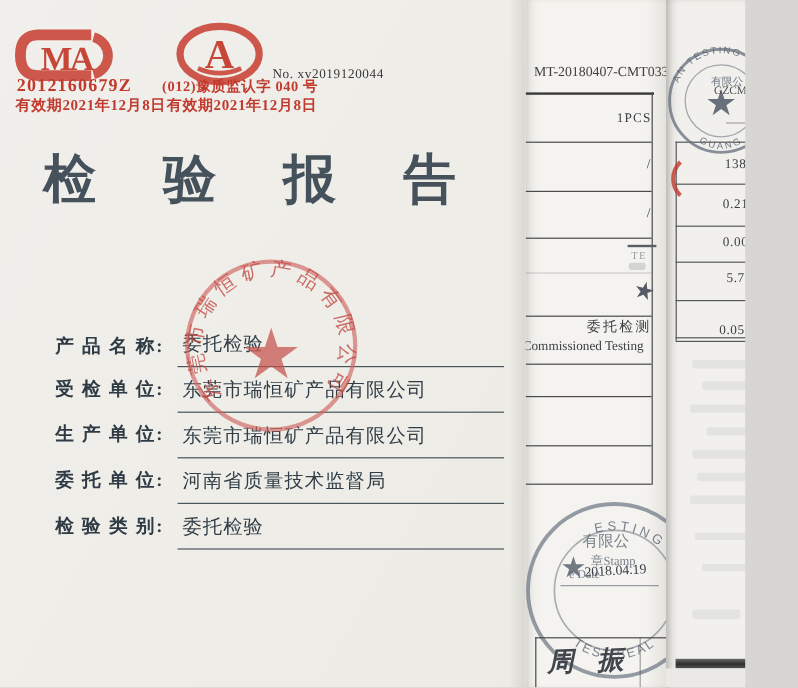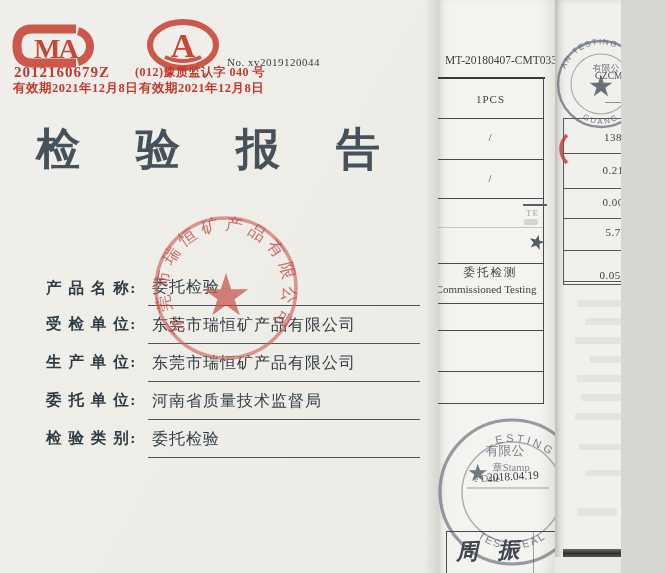--- a/index.html
+++ b/index.html
@@ -22,21 +22,21 @@
   .f-value{left:152px;font-size:16px;color:#323e47;letter-spacing:1px;white-space:nowrap;}
   .f-line{left:148px;width:272px;height:0;border-top:1.4px solid #4a545c;}
   #issuer{left:0;top:528px;width:412px;text-align:center;font-size:19px;font-weight:700;
           color:#51606b;letter-spacing:2px;}
   
   #page2{left:438px;top:0;width:117px;height:573px;overflow:hidden;
          background:linear-gradient(to right,#efeeea 0%,#f4f3ef 12%,#f4f3ef 86%,#e4e2dd 100%);
          box-shadow:inset 5px 0 7px -4px rgba(110,108,100,.35);}
   .hline{height:0;border-top:1.2px solid #4a4a4a;}
   .vline{width:0;border-left:1.2px solid #4a4a4a;}
-  .cellTxt{left:0;width:105px;text-align:center;color:#3a3f44;font-size:11px;letter-spacing:1px;}
+  .cellTxt{left:0;width:105px;text-align:right;color:#3a3f44;font-size:11px;letter-spacing:1px;}
   #p2-no{left:7px;top:54px;font-size:11.5px;color:#3f3f3f;white-space:nowrap;}
   #p2-sig{left:18px;top:536px;font-size:22px;font-weight:700;font-style:italic;color:#40464c;
           letter-spacing:7px;transform:rotate(-2deg);white-space:nowrap;}
   #p2-date{left:49px;top:470px;font-size:11.5px;color:#383e45;transform:rotate(-3deg);white-space:nowrap;}
   .edge-mark{color:#9aa0a6;font-size:9px;letter-spacing:1px;}
   
   #page3{left:555px;top:0;width:110px;height:573px;overflow:hidden;background:#f1f0ec;
          box-shadow:inset 6px 0 8px -4px rgba(95,92,85,.5);}
   .p3val{left:8px;width:100px;text-align:center;font-size:11px;color:#3b3e43;letter-spacing:.5px;}
   .p3line{height:0;border-top:1.1px solid #55575a;}

